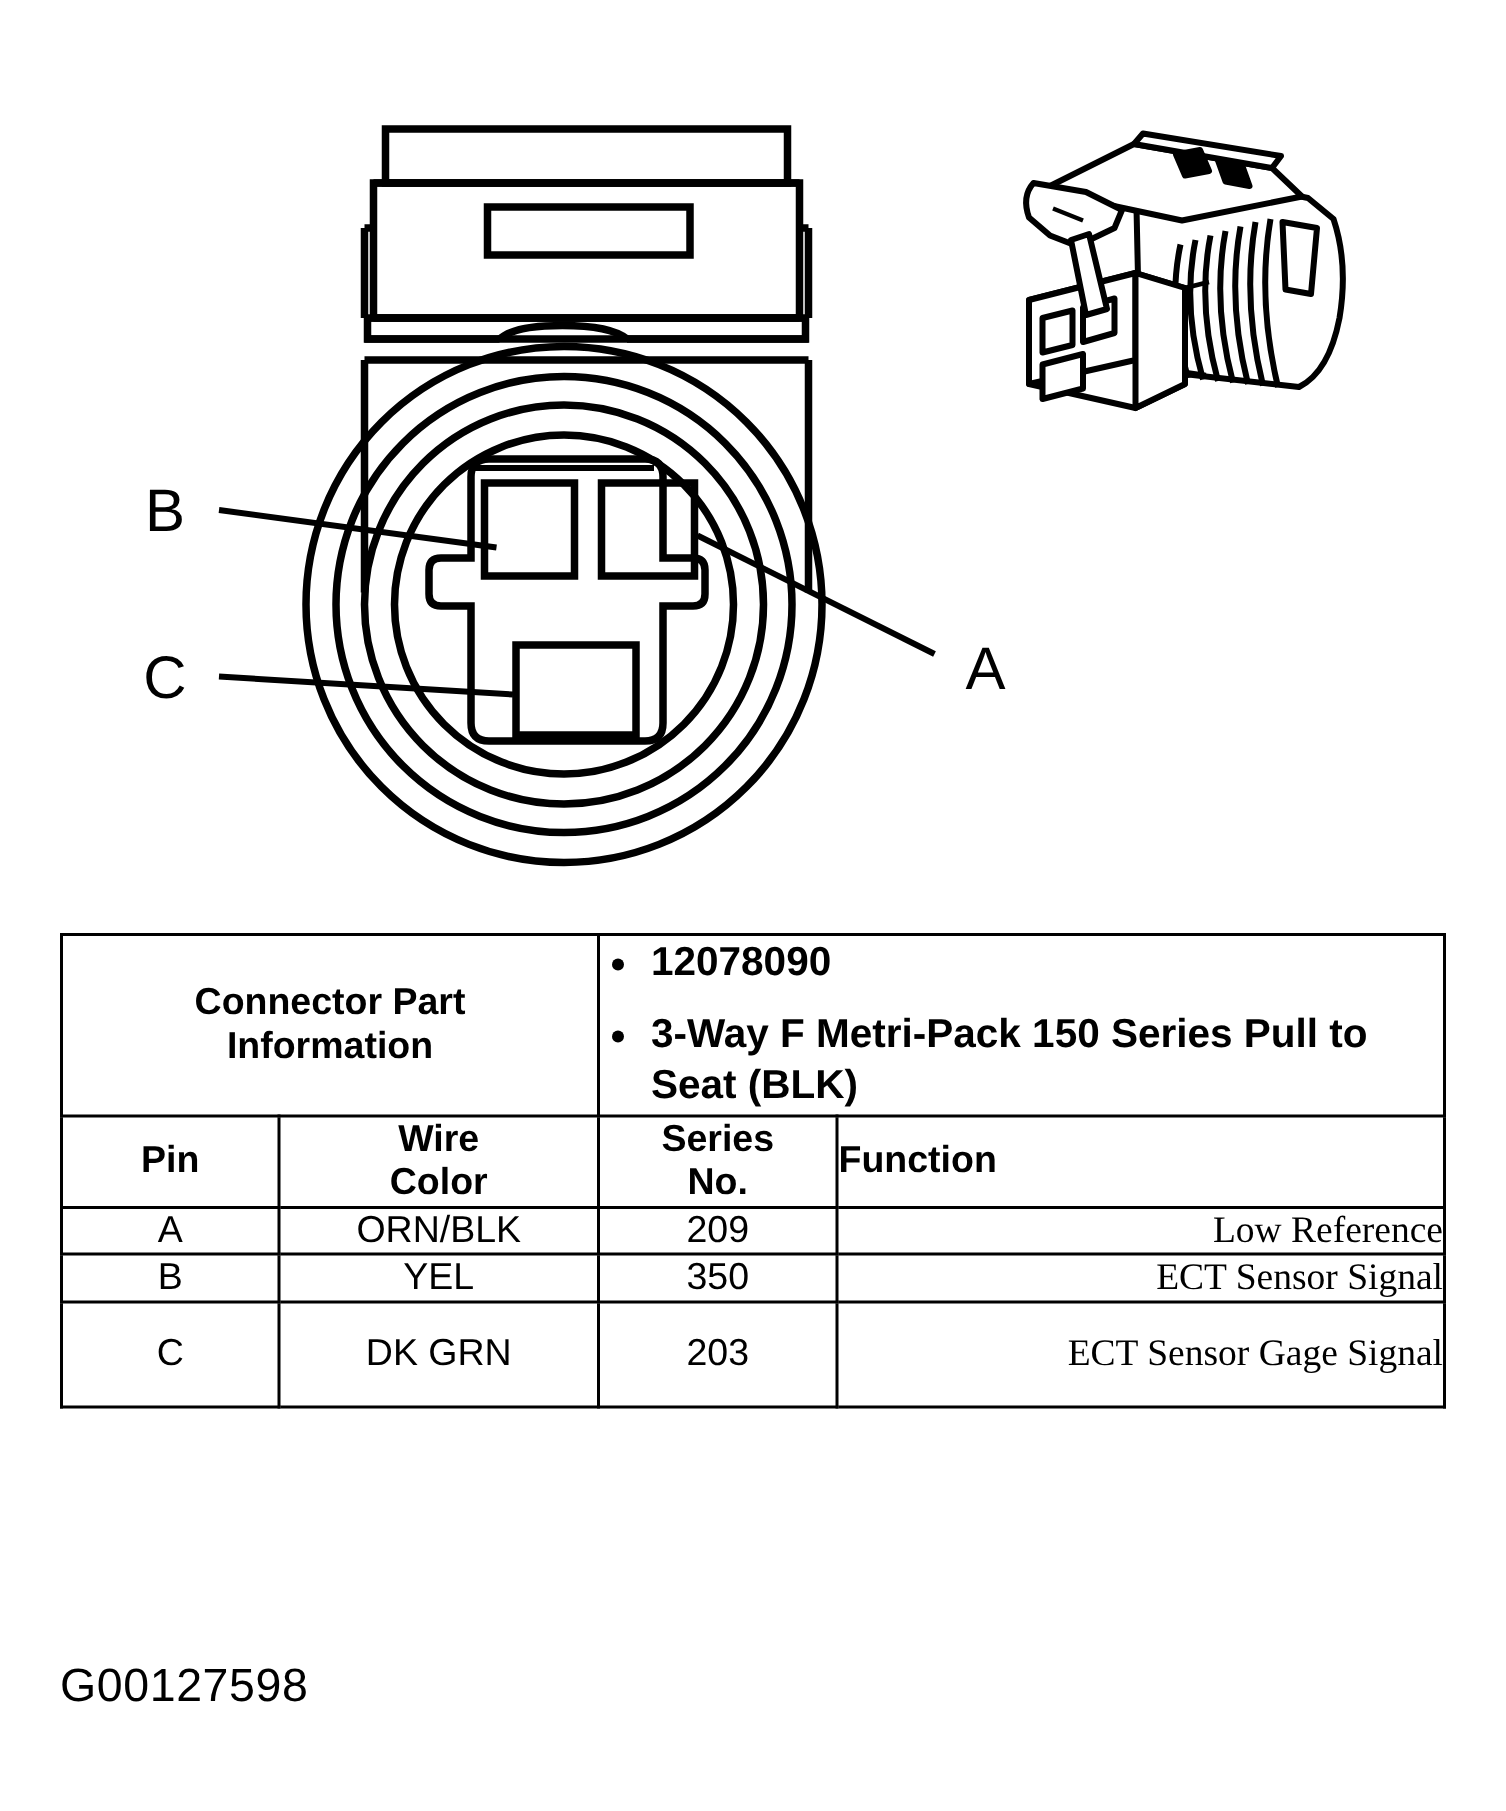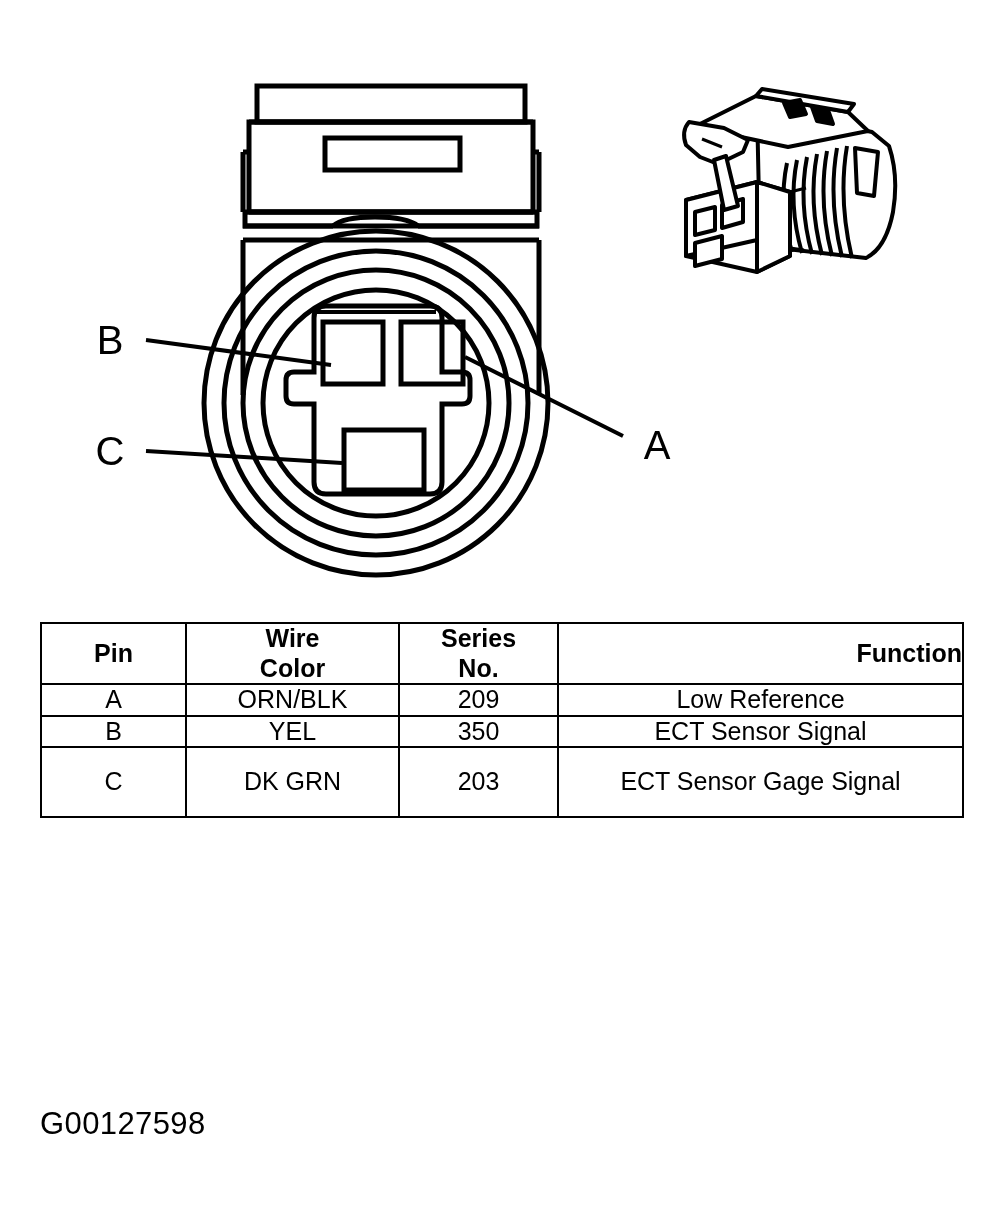--- a/index.html
+++ b/index.html
@@ -85,38 +85,39 @@
   }
 
   .colhead {
     text-align: center;
     font-weight: bold;
     font-size: 27px;
     line-height: 1.25;
     padding: 9px 4px 11px 4px;
   }
   .colhead-fn {
-    text-align: right;
+    text-align: left;
     font-weight: bold;
     font-size: 27px;
     padding-left: 18px;
     padding-top: 9px;
     padding-bottom: 11px;
   }
 
   .cell-center {
     text-align: center;
     font-size: 26px;
     padding: 9px 4px;
   }
   .cell-left {
-    text-align: center;
+    text-align: right;
     font-size: 26px;
     padding: 9px 4px 9px 18px;
     line-height: 1.2;
+    font-family: Liberation Serif, serif;
   }
 
   .row-tall td { height: 68px; }
 
   #figure-caption {
     position: absolute;
     left: 40px;
     top: 1106px;
     font-size: 31px;
     letter-spacing: 0.4px;
@@ -252,20 +253,32 @@
 </div>
 
 <table id="connector-table">
   <colgroup>
     <col class="col-pin">
       <col class="col-wire">
       <col class="col-circuit">
       <col class="col-function">
   </colgroup>
   <tbody>
+    <tr>
+      <td colspan="2" class="cpi-cell">
+        <div>Connector Part</div>
+        <div>Information</div>
+      </td>
+      <td colspan="2" class="part-cell">
+        <ul class="part-list">
+          <li>12078090</li>
+          <li>3-Way F Metri-Pack 150 Series Pull to Seat (BLK)</li>
+        </ul>
+      </td>
+    </tr>
 
     <tr>
       <td class="colhead">Pin</td>
       <td class="colhead">
         <div>Wire</div>
         <div>Color</div>
       </td>
       <td class="colhead">
         <div>Series</div>
         <div>No.</div>

